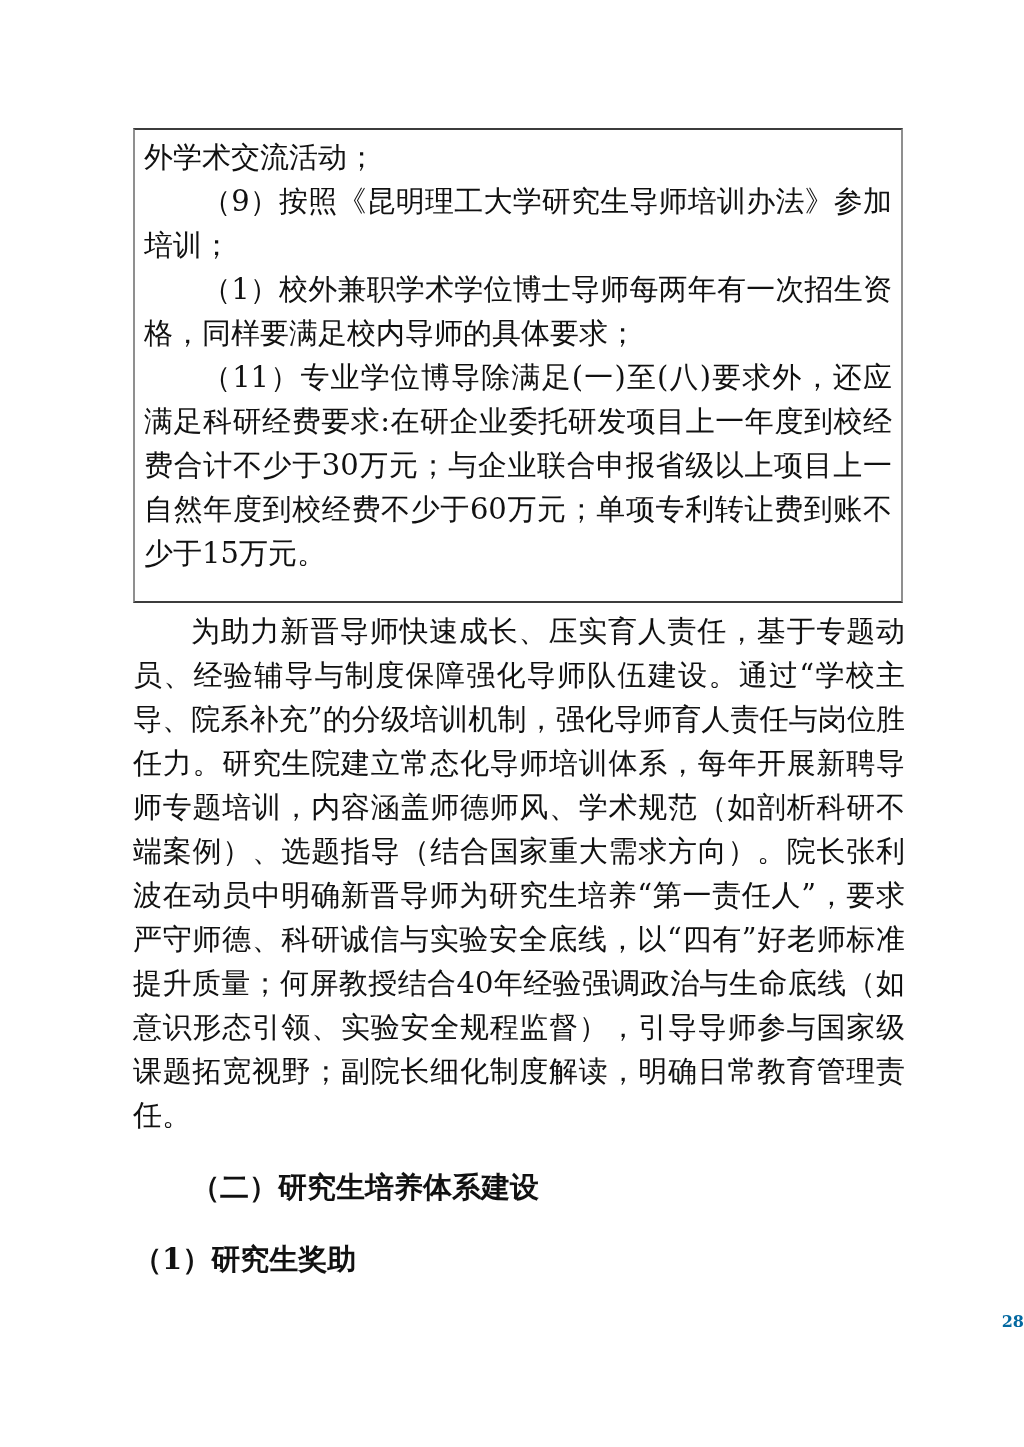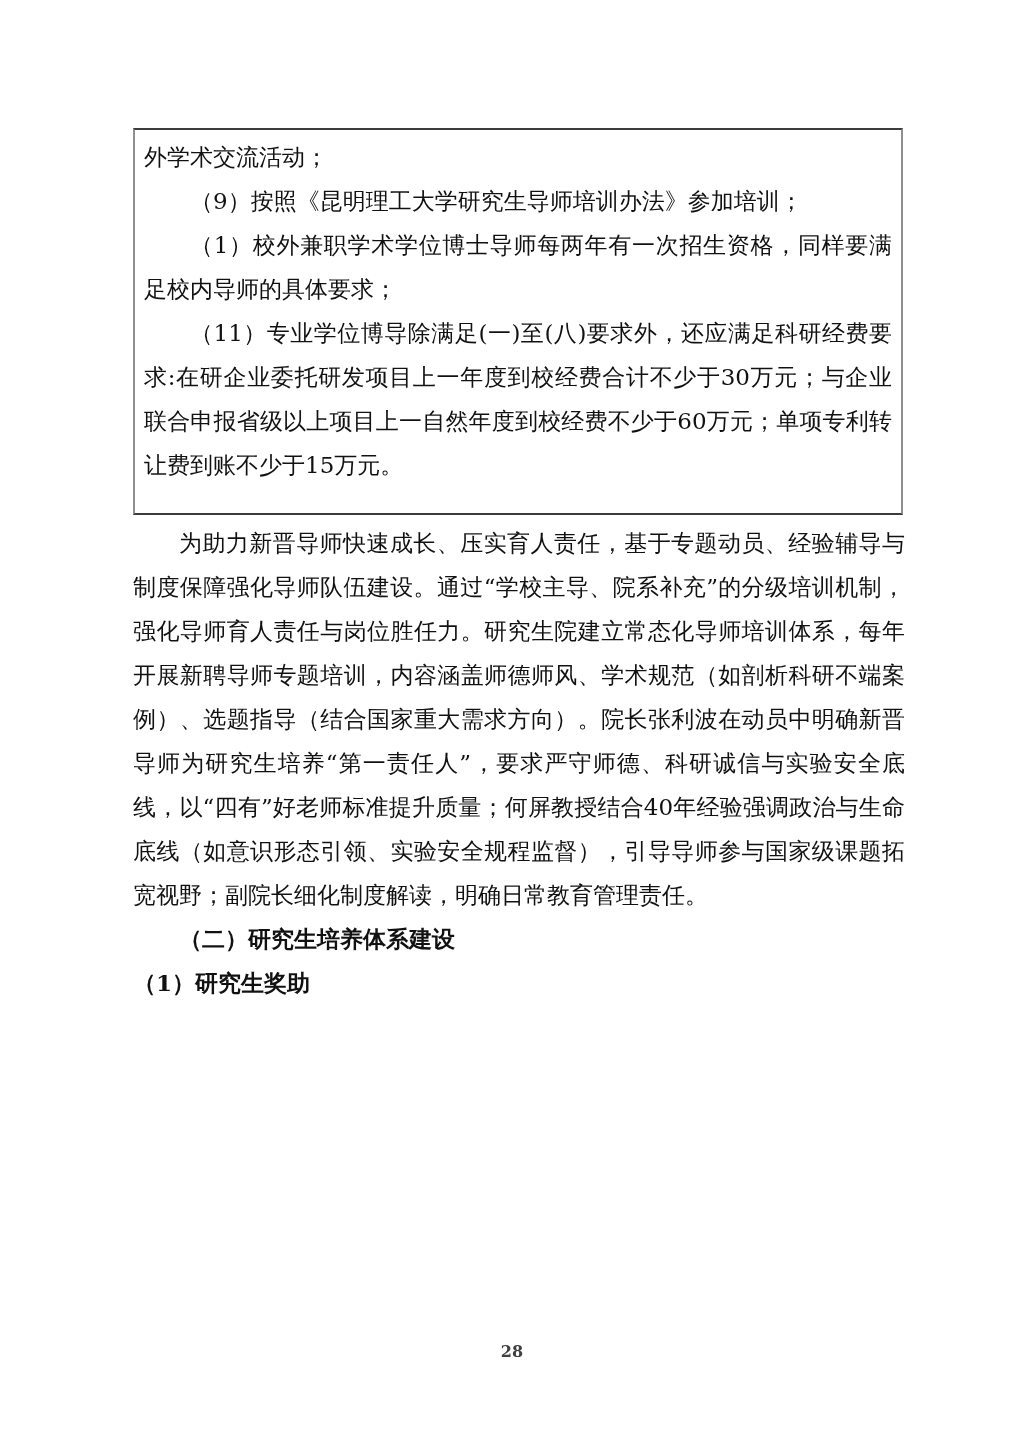--- a/index.html
+++ b/index.html
@@ -22,39 +22,38 @@
   .quote-box {
     width: 770px;
     border-style: solid;
     border-width: 2px;
     border-color: #3c3c3c #8f8f8f #3c3c3c #8f8f8f;
     padding: 5px 9px 26px 9px;
     background: #ffffff;
   }
   .para {
     margin: 0;
-    font-size: 23px;
+    font-size: 29px;
     line-height: 44px;
     text-align: justify;
     color: #111111;
   }
   .indent { text-indent: 2em; }
   .body-block { margin-top: 6px; }
-  .section-heading, .sub-heading { font-weight: bold; }
+  .section-heading, .sub-heading { font-weight: bold; margin-top: 28px; }
   .page-number {
     position: absolute;
     left: 0;
     top: 1312px;
     width: 1024px;
-    text-align: center;
+    text-align: right;
     font-size: 16px;
     font-weight: bold;
     font-family: "DejaVu Serif", "Liberation Serif", serif;
-    color: #404040;
-    margin-top: 30px;
+    color: #0369a1;
   }
 </style>
 </head>
 <body>
 
 <div class="page">
 
   <div class="content">
 
     <div class="quote-box">

